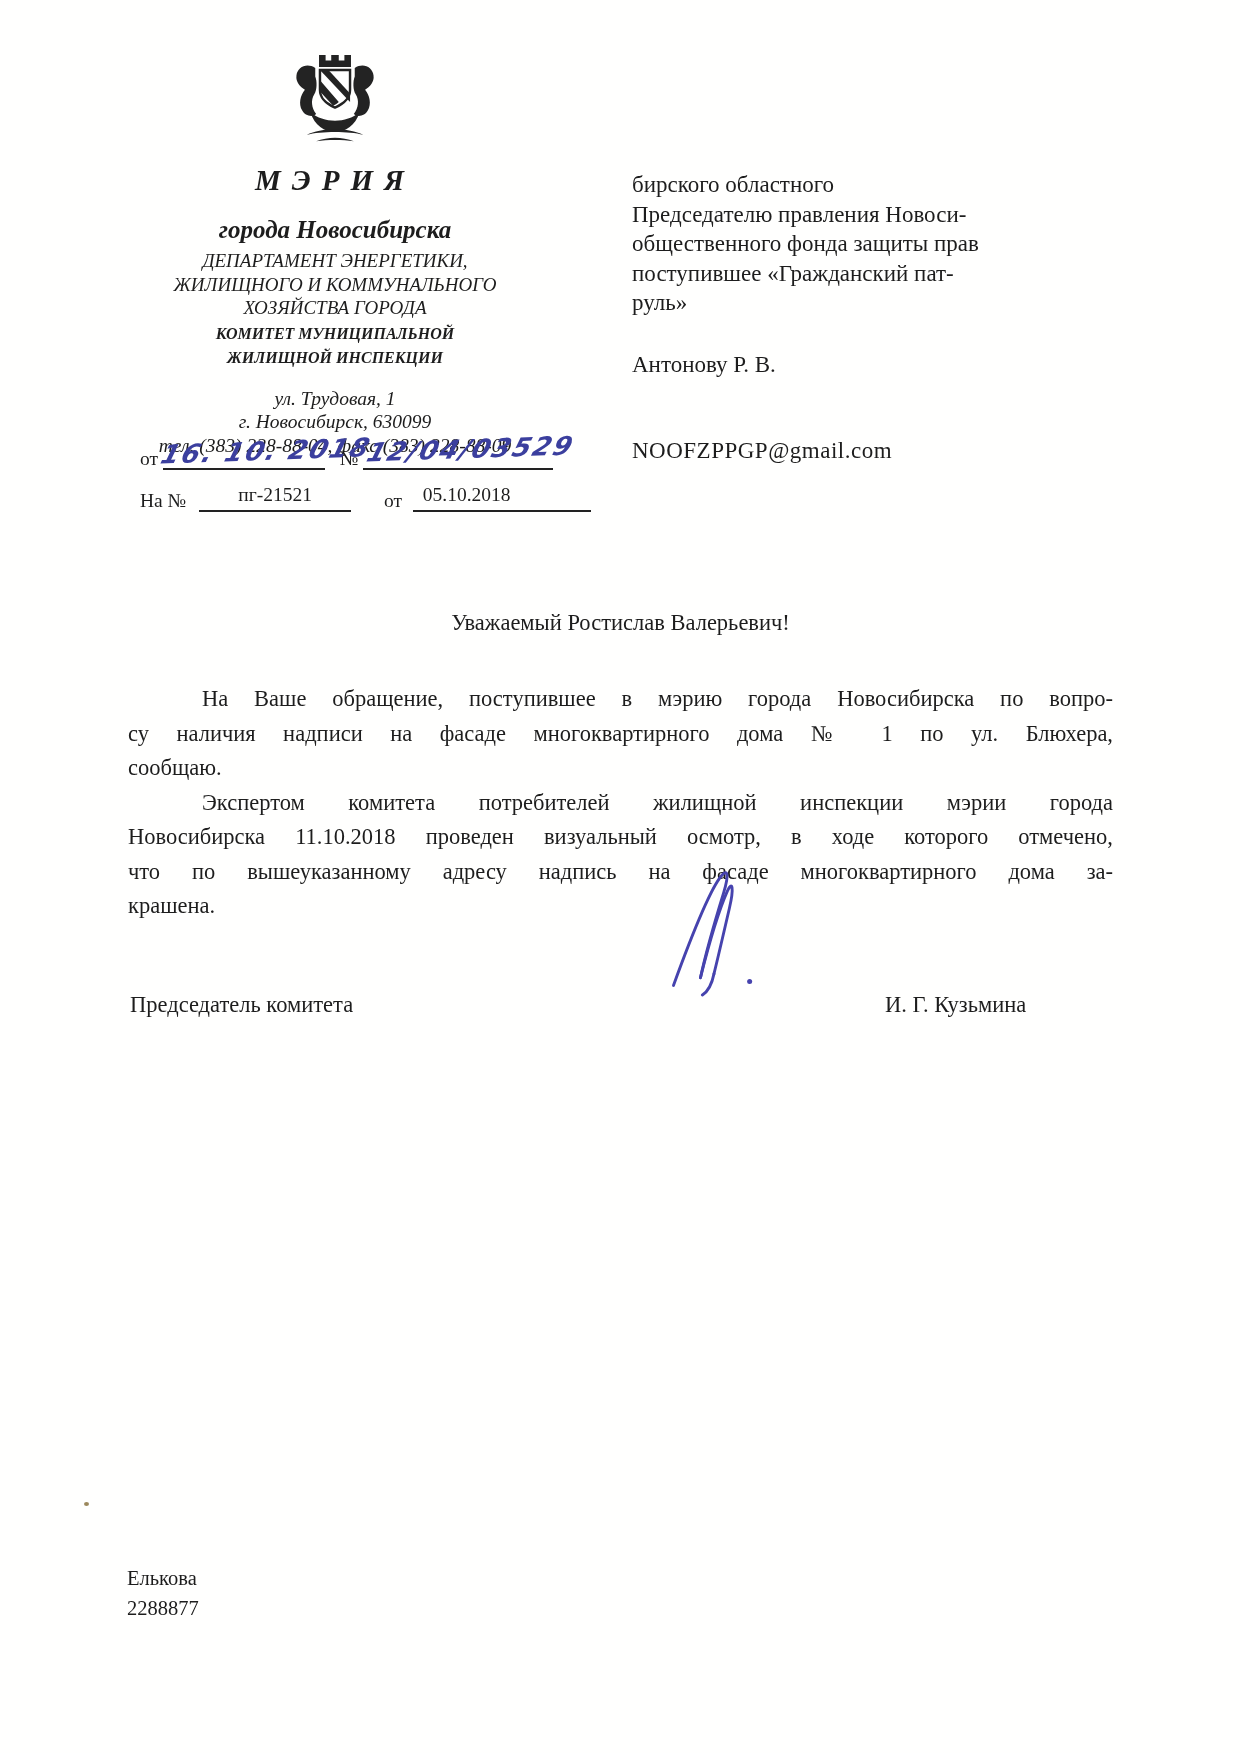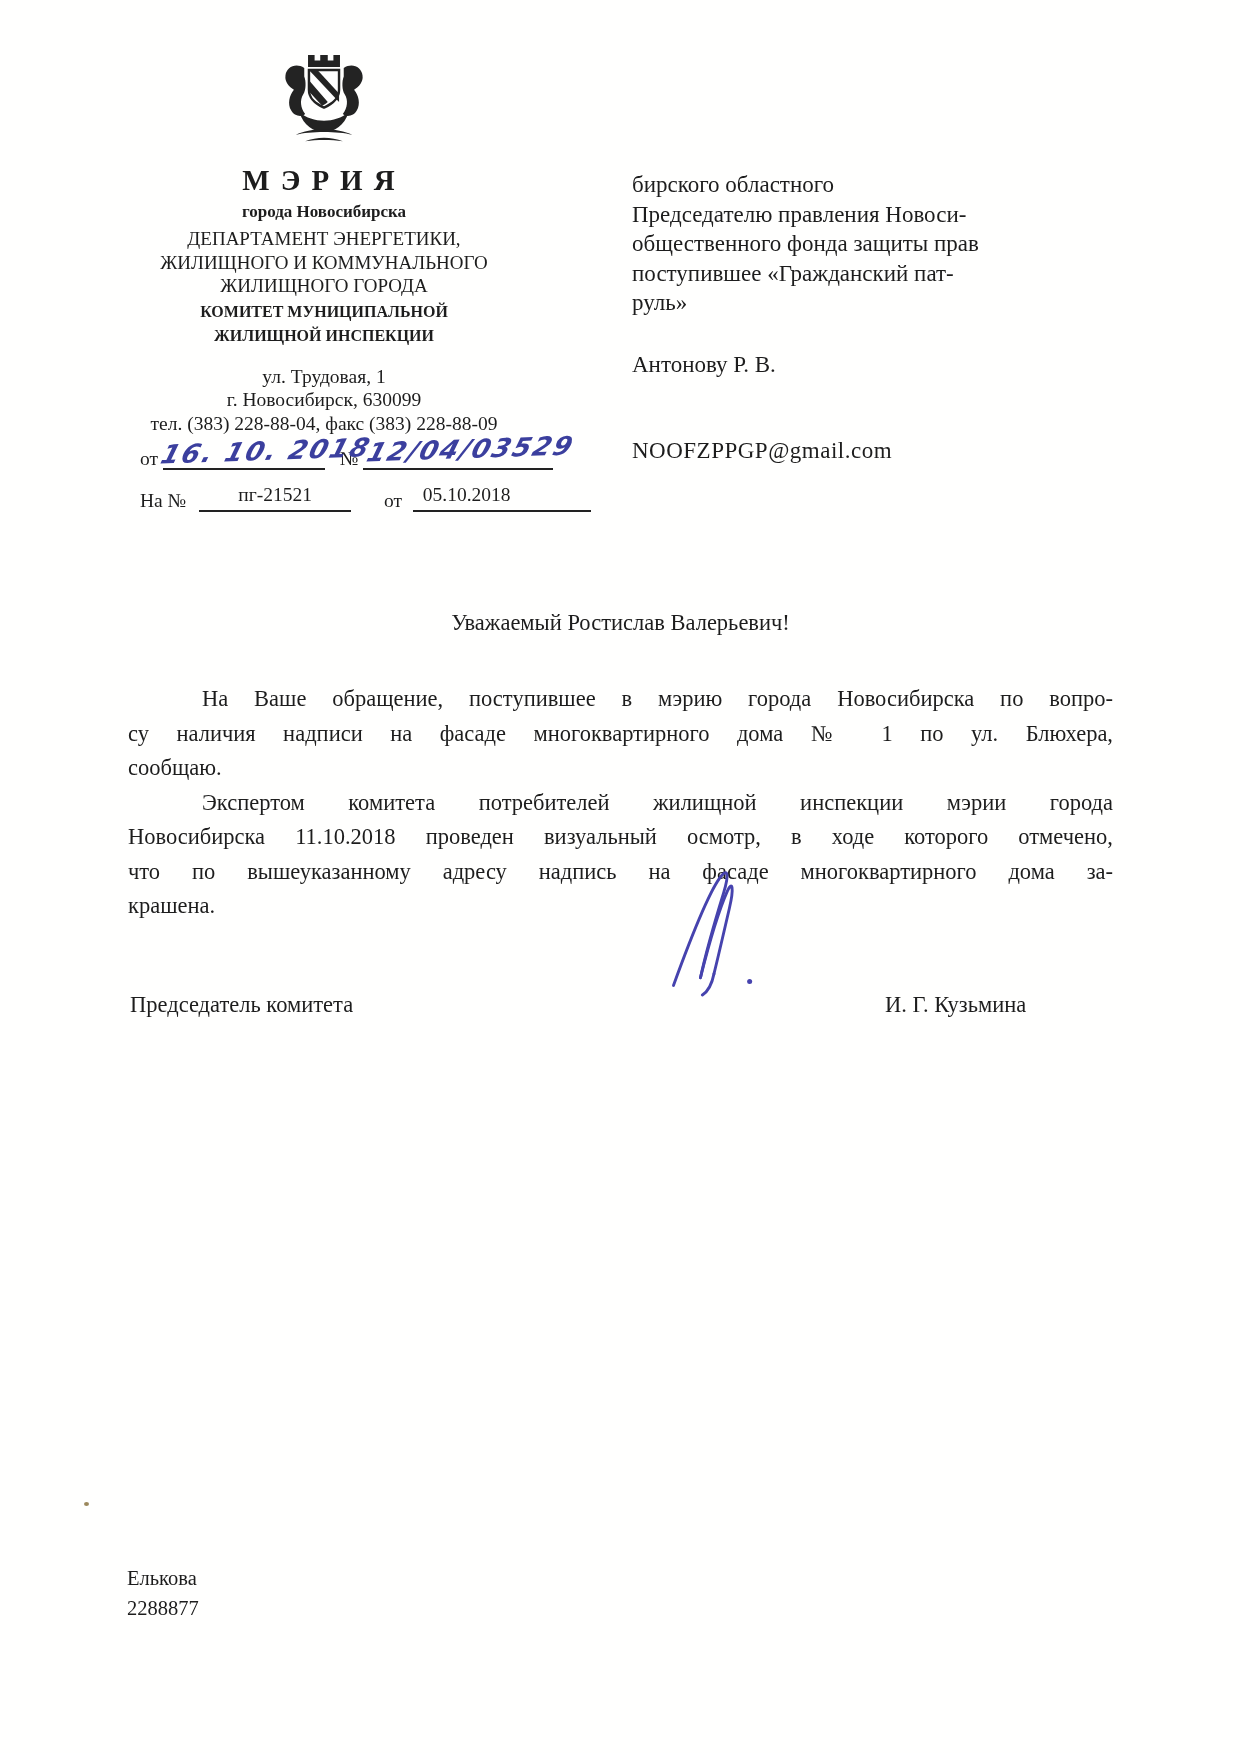--- a/index.html
+++ b/index.html
@@ -5,24 +5,24 @@
   * { margin:0; padding:0; box-sizing:border-box; }
   html,body { background:#ffffff; }
   .page {
     position:relative; width:1240px; height:1753px; margin:0 auto;
     background:#fffffe; color:#1d1d1d;
     font-family:"Liberation Serif", serif; overflow:hidden;
   }
   .abs { position:absolute; }
 
   
-  .letterhead { left:84px; top:52px; width:480px; text-align:center; }
+  .letterhead { left:95px; top:52px; width:480px; text-align:center;font-style:italic; }
   .emblem { display:inline-block; }
   .org1 { font-size:29px; font-weight:bold; letter-spacing:11px; margin-top:12px; }
-  .org2 { font-size:17px; font-weight:bold; margin-top:5px; }
+  .org2 { font-size:25px; font-weight:bold; margin-top:19px; }
   .dept  { font-size:19px; line-height:23.5px; margin-top:5px; }
   .committee { font-size:16px; font-weight:bold; line-height:24px; margin-top:2px; }
   .addr { font-size:19.5px; line-height:23.5px; margin-top:17px; }
 
   
   .refrow { font-size:19.5px; white-space:nowrap; }
   .field {
     display:inline-block; border-bottom:2.5px solid #222;
     vertical-align:bottom; text-align:center; position:relative;
   }
@@ -81,21 +81,21 @@
       <path d="M24 64 C 38 76 62 76 76 64 C 72 78 61 85 50 85 C 39 85 28 78 24 64 Z" fill="#232323"></path>
       <path d="M20 88 C 35 80 65 80 80 88 C 65 84 35 84 20 88 Z" fill="#232323"></path>
       <path d="M30 95 C 42 90 58 90 70 95 C 58 93 42 93 30 95 Z" fill="#232323"></path>
     </svg>
 
     <div class="org1">МЭРИЯ</div>
     <div class="org2">города Новосибирска</div>
     <div class="dept">
       <div>ДЕПАРТАМЕНТ ЭНЕРГЕТИКИ,</div>
       <div>ЖИЛИЩНОГО И КОММУНАЛЬНОГО</div>
-      <div>ЖИЛИЩНОГО ГОРОДА</div>
+      <div>ХОЗЯЙСТВА ГОРОДА</div>
     </div>
     <div class="committee">
       <div>КОМИТЕТ МУНИЦИПАЛЬНОЙ</div>
       <div>ЖИЛИЩНОЙ ИНСПЕКЦИИ</div>
     </div>
     <div class="addr">
       <div>ул. Трудовая, 1</div>
       <div>г. Новосибирск, 630099</div>
       <div>тел. (383) 228-88-04, факс (383) 228-88-09</div>
     </div>

